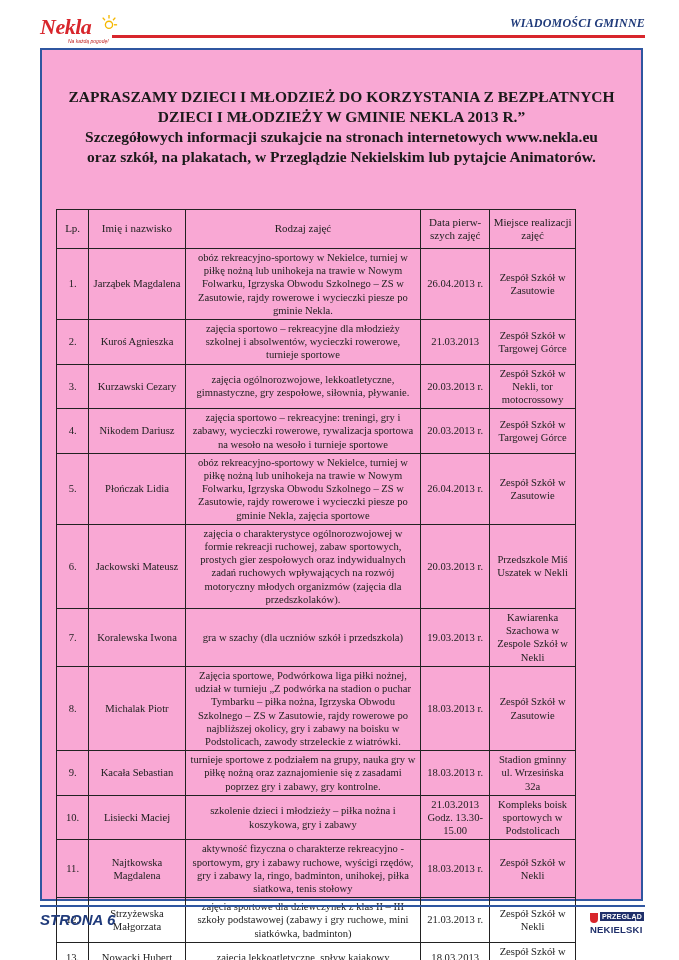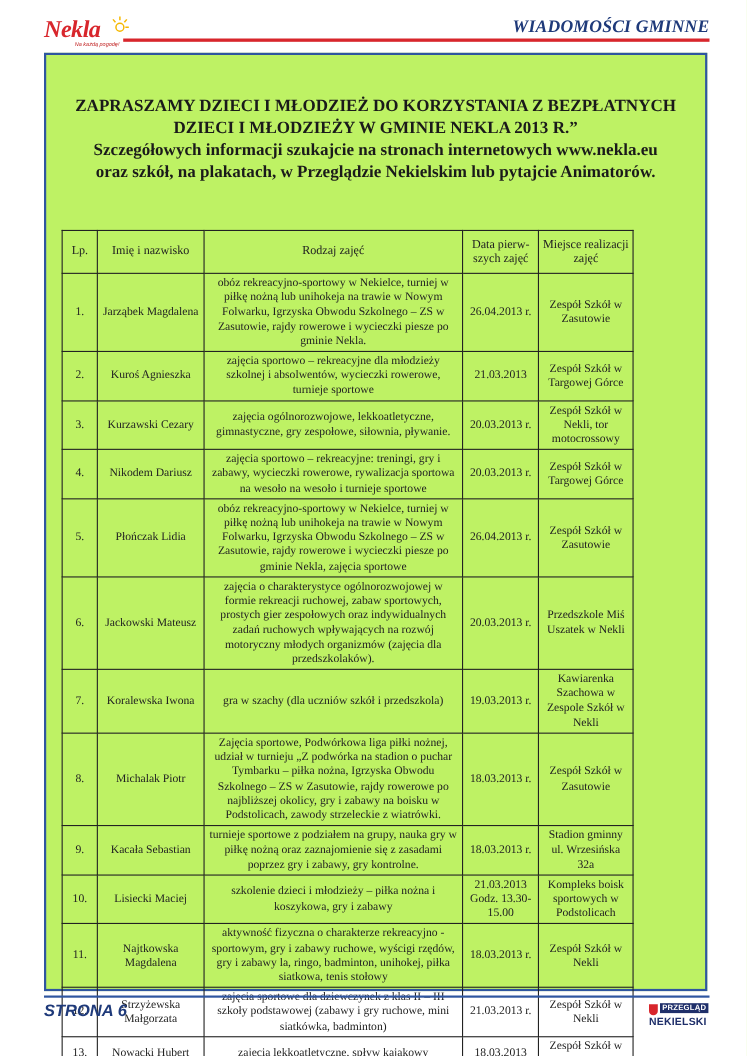--- a/index.html
+++ b/index.html
@@ -3,23 +3,23 @@
 <meta charset="utf-8">
 <style>
   html, body { margin:0; padding:0; }
   body { width:679px; height:960px; background:#ffffff; position:relative; overflow:hidden; font-family:"Liberation Serif", serif; color:#1a1a1a; }
   .header { position:absolute; left:0; top:0; width:679px; height:60px; }
   .logo { position:absolute; left:40px; top:12px; width:80px; height:36px; }
   .logo-text { position:absolute; left:0; top:2px; font-family:"Liberation Serif", serif; font-style:italic; font-weight:bold; font-size:22px; color:#d8262c; letter-spacing:-0.5px; }
   .logo-sun { position:absolute; left:60px; top:2px; width:18px; height:18px; }
   .logo-tag { position:absolute; left:28px; top:26px; font-family:"Liberation Sans", sans-serif; font-size:5px; color:#c02020; font-style:italic; }
   .header-line { position:absolute; left:112px; top:35px; width:533px; height:3px; background:#d8262c; }
-  .header-title { position:absolute; right:34px; top:16px; font-family:"Liberation Serif", serif; font-style:italic; font-weight:bold; font-size:16px; color:#1f3a7a; letter-spacing:0.2px; }
+  .header-title { position:absolute; right:34px; top:16px; font-family:"Liberation Serif", serif; font-style:italic; font-weight:bold; font-size:12px; color:#1f3a7a; letter-spacing:0.2px; }
 
-  .panel { position:absolute; left:40px; top:48px; width:603px; height:853px; background:#bef264; border:2px solid #2f56a0; box-sizing:border-box; }
+  .panel { position:absolute; left:40px; top:48px; width:603px; height:853px; background:#f9a8d4; border:2px solid #2f56a0; box-sizing:border-box; }
   .intro { position:absolute; left:0; top:37px; width:100%; text-align:center; font-family:"Liberation Serif", serif; font-weight:bold; font-size:15.5px; line-height:20px; color:#1a1a1a; }
   .intro .l { display:block; white-space:nowrap; }
 
   table.grid { position:absolute; left:14px; top:159px; width:520px; border-collapse:collapse; font-family:"Liberation Serif", serif; font-size:10.6px; line-height:13.2px; color:#222; }
   table.grid td, table.grid th { border:1.5px solid #222; text-align:center; vertical-align:middle; padding:2px 3px; font-weight:normal; }
   table.grid th { font-size:11px; height:34px; }
   .c-lp { width:26px; }
   .c-name { width:92px; }
   .c-desc { width:239px; }
   .c-date { width:63px; }

